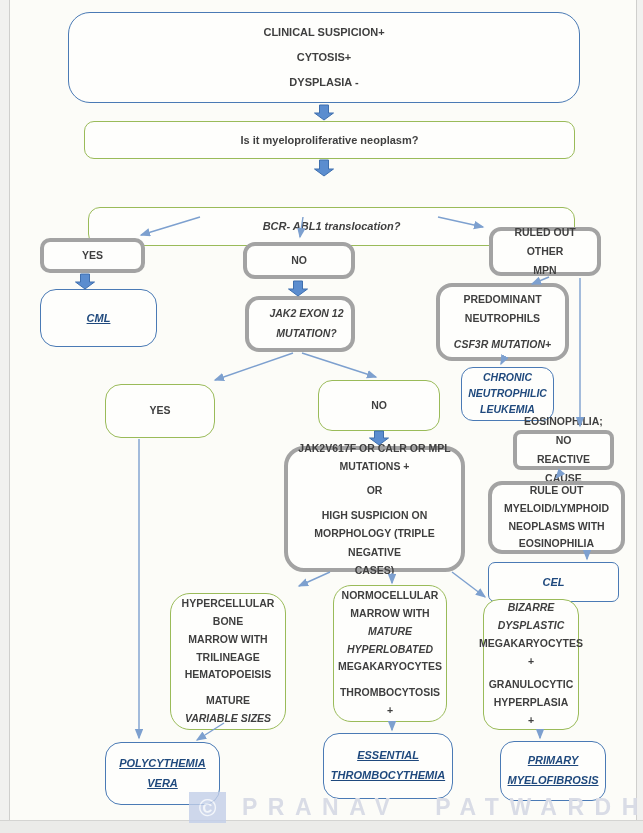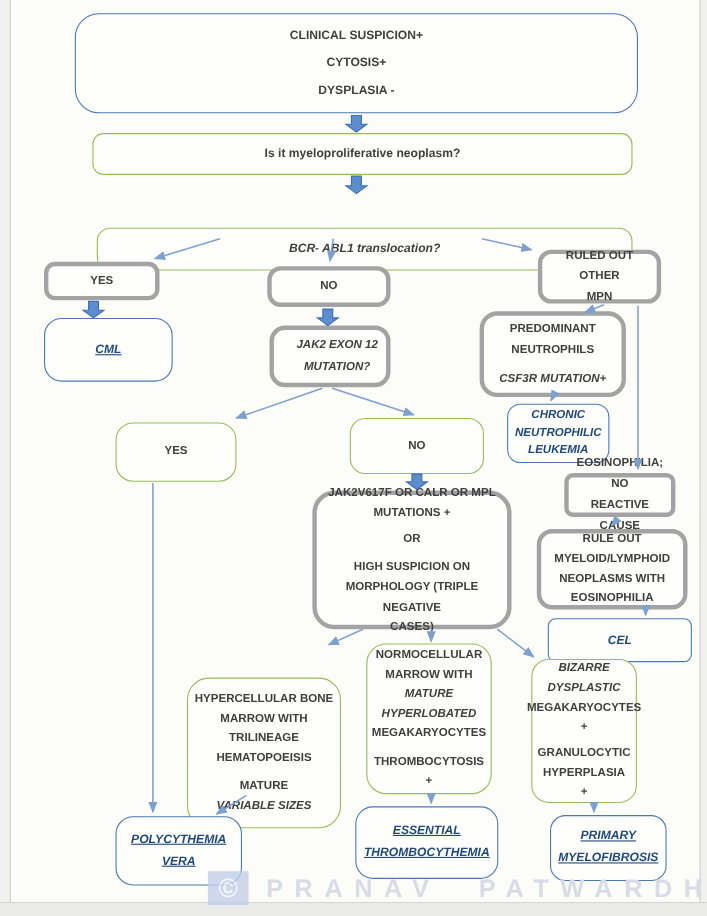--- a/index.html
+++ b/index.html
@@ -152,25 +152,25 @@
     <span class="ln">CASES)</span>
   </div>
 
   <div class="node b-yellow" style="left:488px;top:481px;width:137px;height:73px;border-radius:14px;line-height:1.7;">
     <span class="ln">RULE OUT</span>
     <span class="ln">MYELOID/LYMPHOID</span>
     <span class="ln">NEOPLASMS WITH</span>
     <span class="ln">EOSINOPHILIA</span>
   </div>
 
-  <div class="node b-blue result" style="left:498px;top:562px;width:131px;height:40px;border-radius:7px;">
+  <div class="node b-blue result" style="left:488px;top:562px;width:131px;height:40px;border-radius:7px;">
     <span class="ln">CEL</span>
   </div>
 
-  <div class="node b-green" style="left:170px;top:616px;width:140px;height:137px;border-radius:20px;">
+  <div class="node b-green" style="left:170px;top:593px;width:116px;height:137px;border-radius:20px;">
     <span class="ln">HYPERCELLULAR BONE</span>
     <span class="ln">MARROW WITH</span>
     <span class="ln">TRILINEAGE</span>
     <span class="ln">HEMATOPOEISIS</span>
     <span class="ln gap-md">MATURE</span>
     <span class="ln bi">VARIABLE SIZES</span>
   </div>
 
   <div class="node b-green" style="left:333px;top:585px;width:114px;height:137px;border-radius:18px;">
     <span class="ln">NORMOCELLULAR</span>

